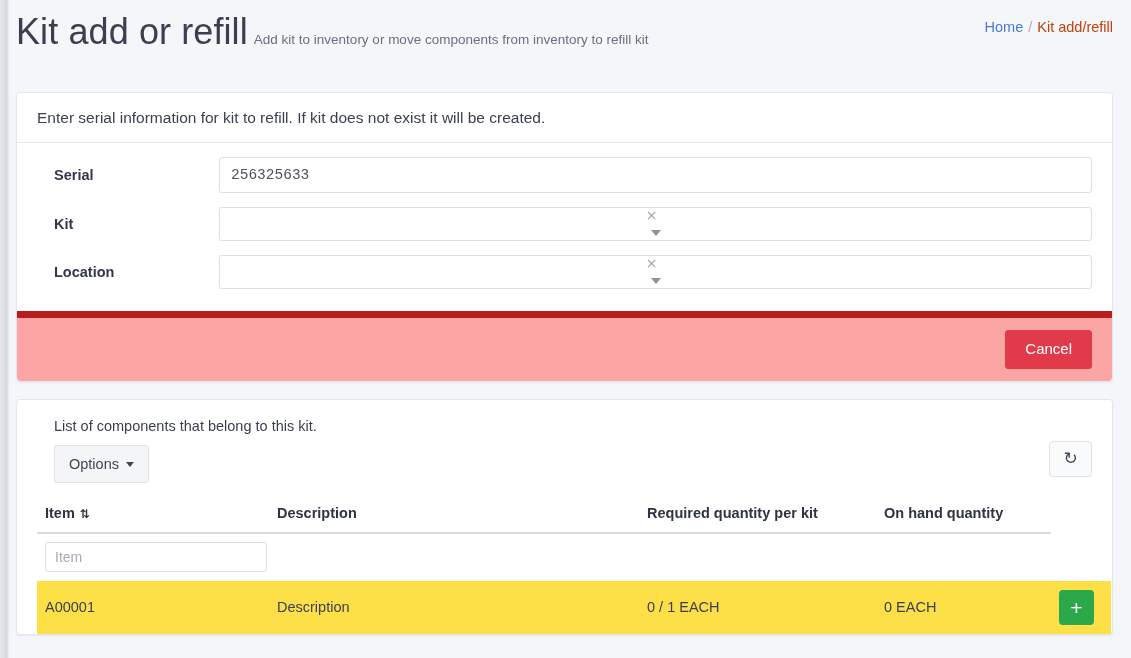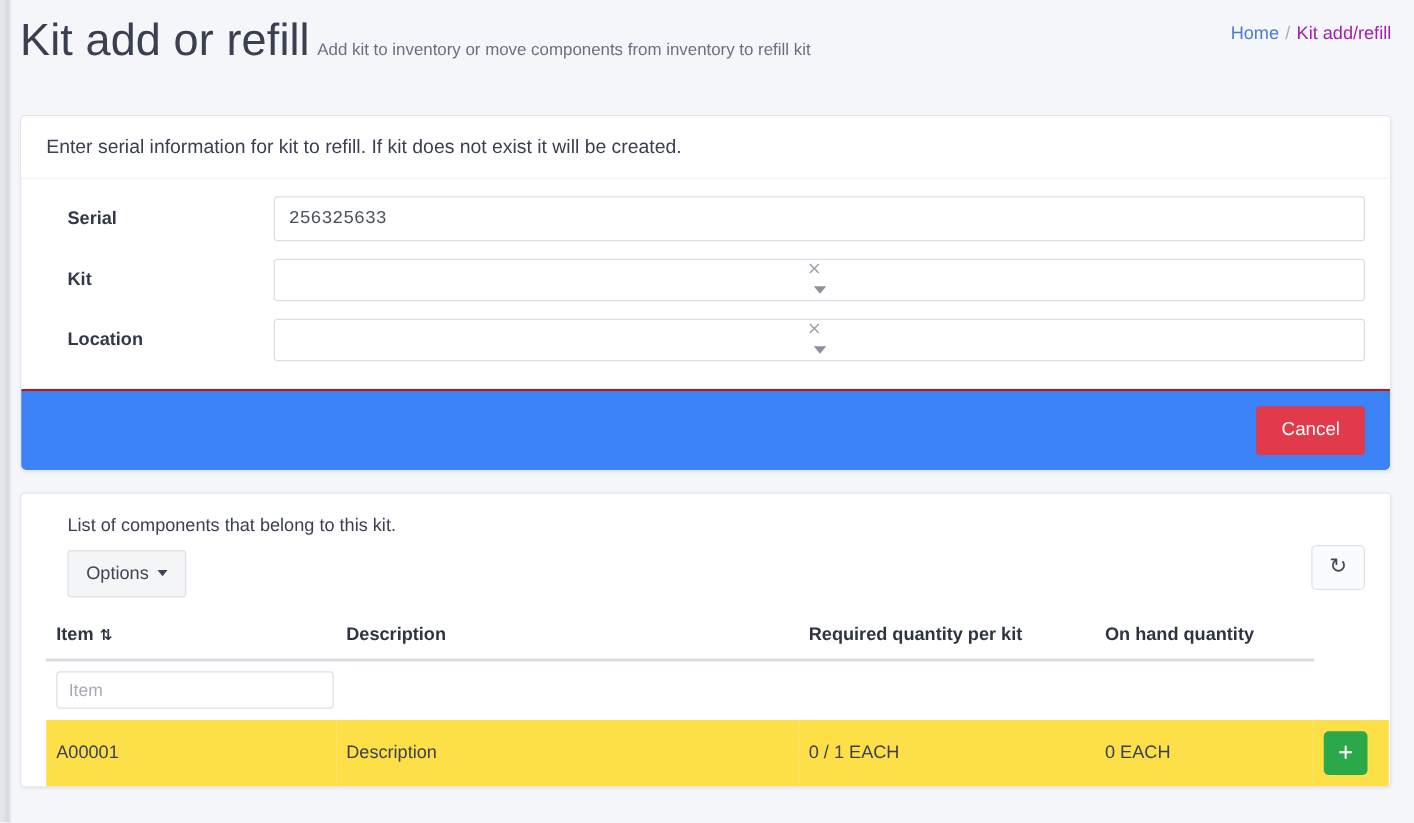--- a/index.html
+++ b/index.html
@@ -54,42 +54,42 @@
     top: 19px;
     font-size: 14.5px;
     color: #7a8190;
     white-space: nowrap;
   }
   .breadcrumb a {
     color: #4a7dd1;
     text-decoration: none;
   }
   .breadcrumb .sep { margin: 0 5px; color: #a9afbb; }
-  .breadcrumb .crumb-current { color: #a21caf; }
+  .breadcrumb .crumb-current { color: #c2410c; }
 
   
   .card {
     margin: 0 18px 0 7px;
     background: #fff;
     border: 1px solid #e4e6ec;
     border-radius: 4px;
     box-shadow: 0 1px 2px rgba(40,45,60,0.06);
   }
   .card-header {
     padding: 16px 20px 15px 20px;
     font-size: 15.5px;
     color: #3a3f51;
     border-bottom: 1px solid #e9eaee;
     background: #fff;
     border-radius: 4px 4px 0 0;
   }
   .card-body { padding: 14px 20px 20px 20px; }
   .card-footer {
-    background: #3b82f6;
-    border-top: 2px solid #b91c1c;
+    background: #fca5a5;
+    border-top: 7px solid #b91c1c;
     padding: 12px 20px;
     text-align: right;
     border-radius: 0 0 4px 4px;
   }
 
   
   .form-row {
     display: flex;
     align-items: center;
     margin-bottom: 14px;

